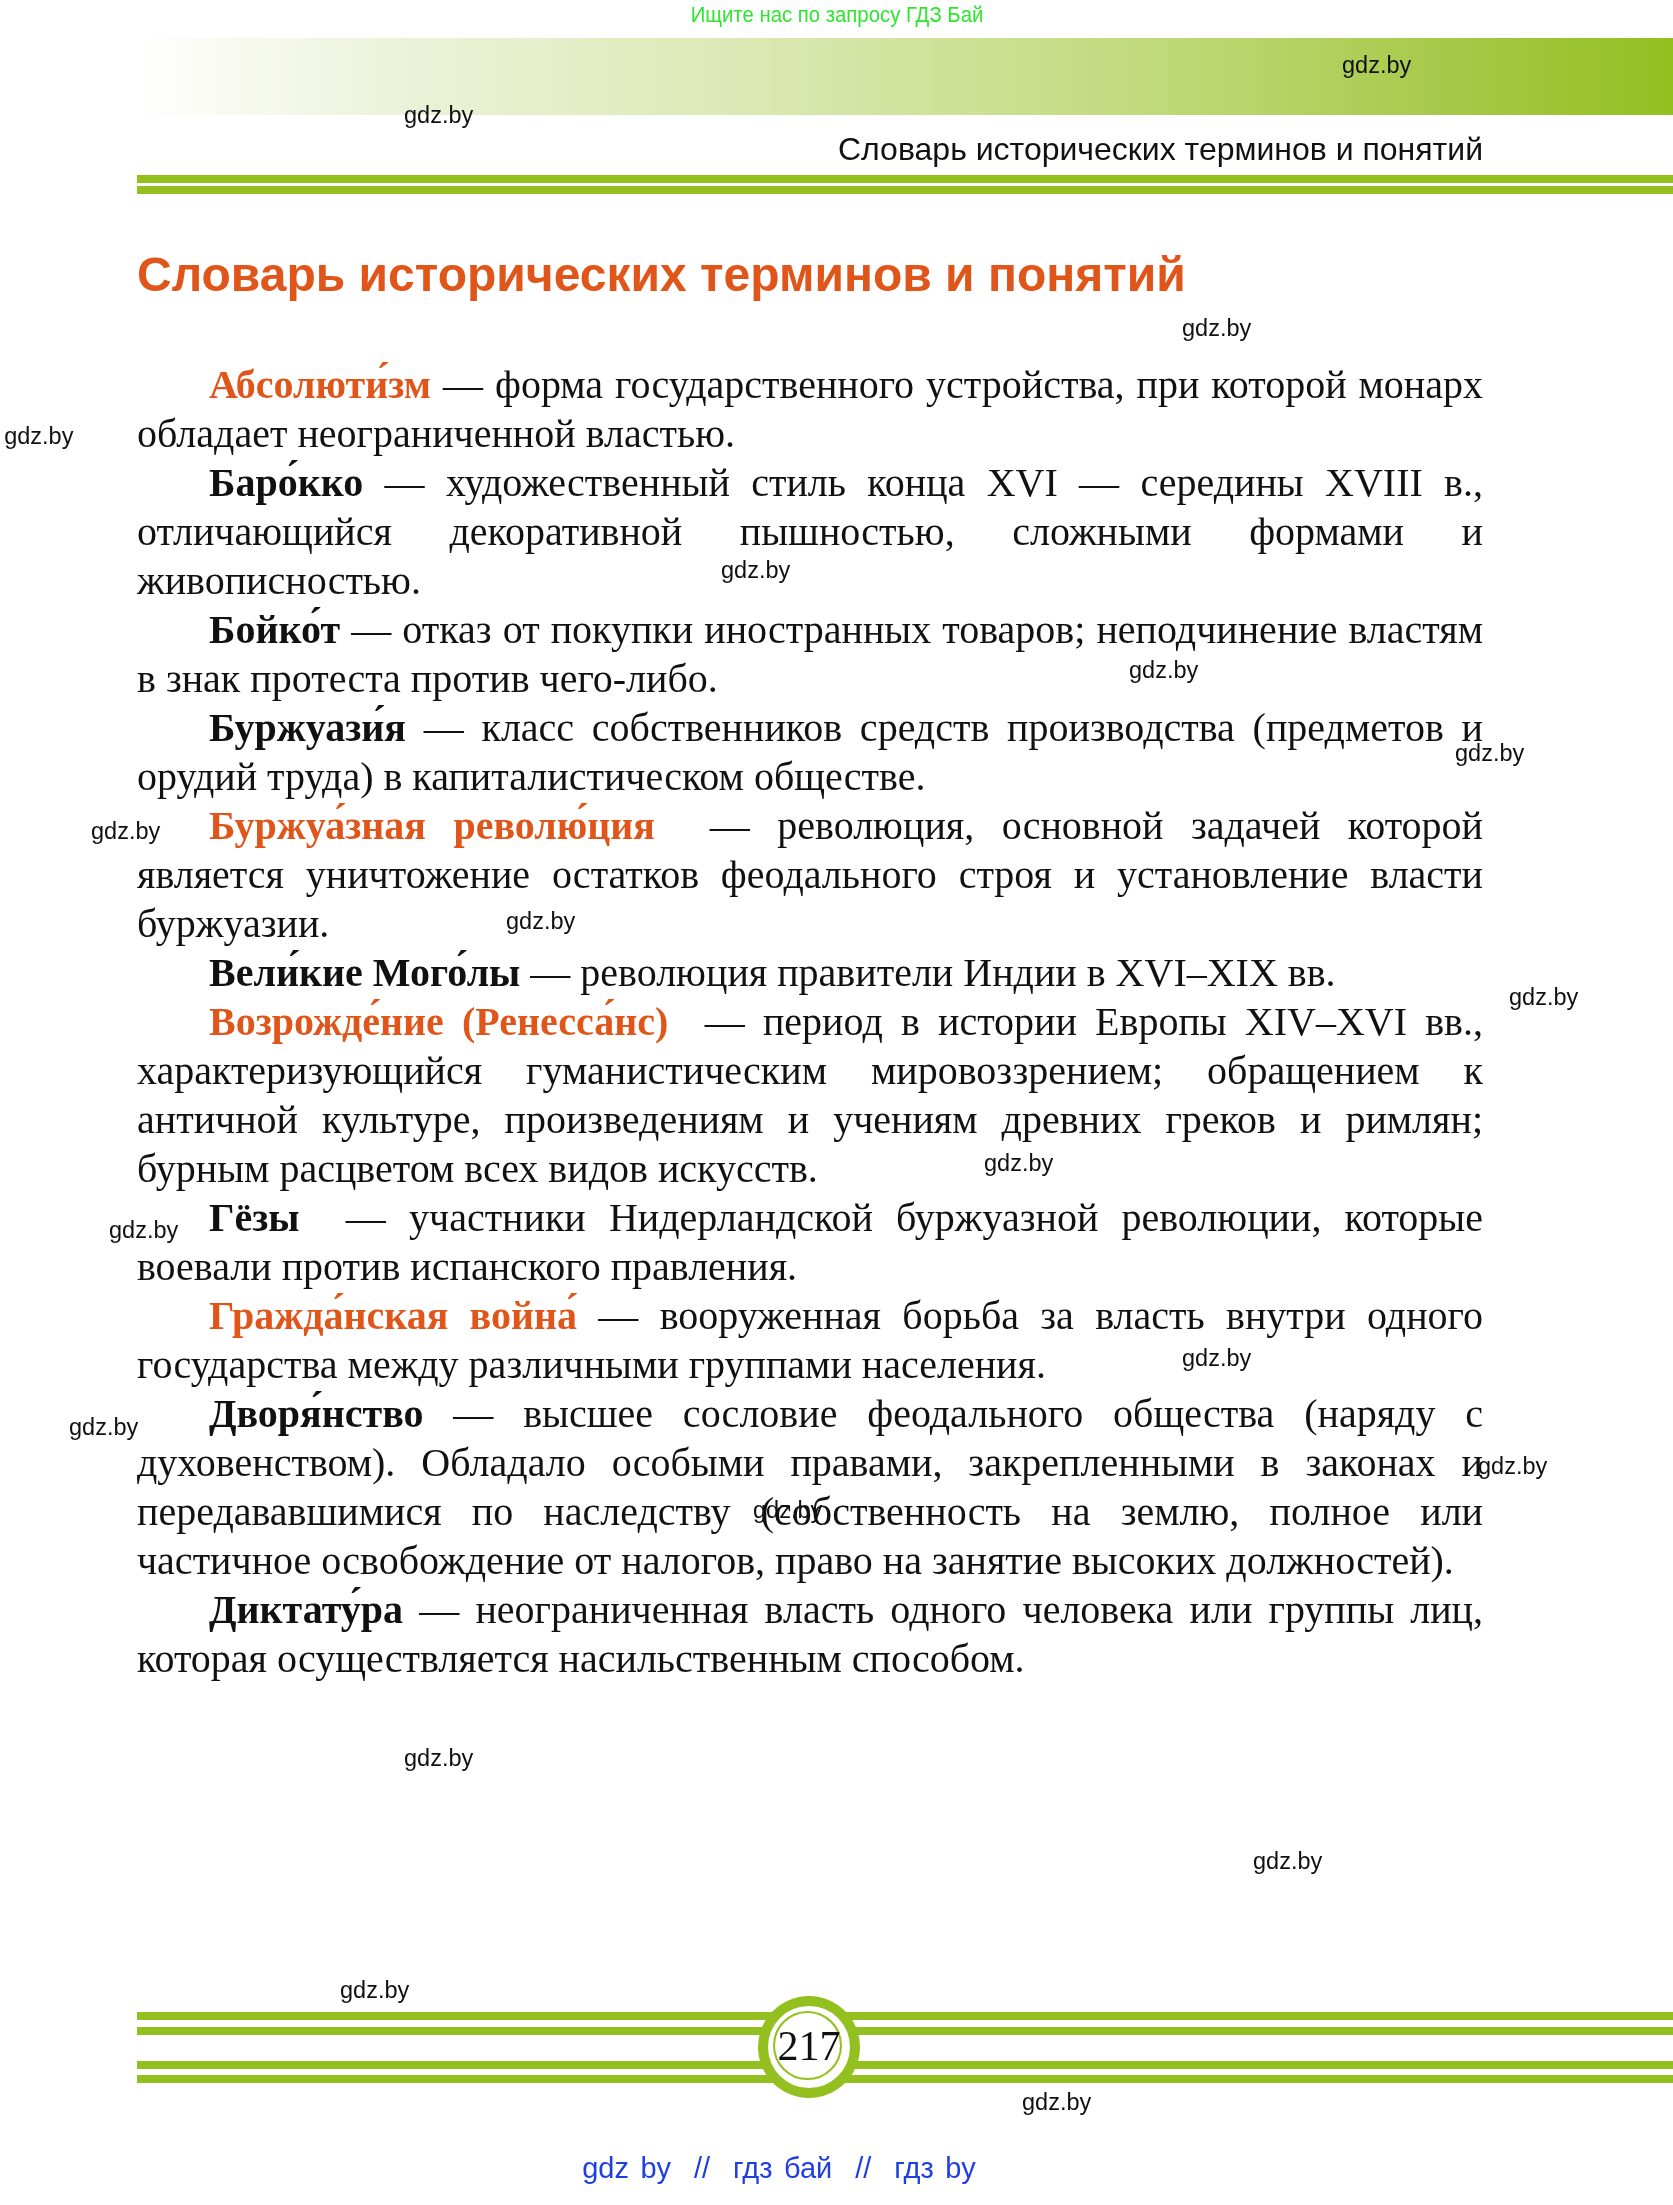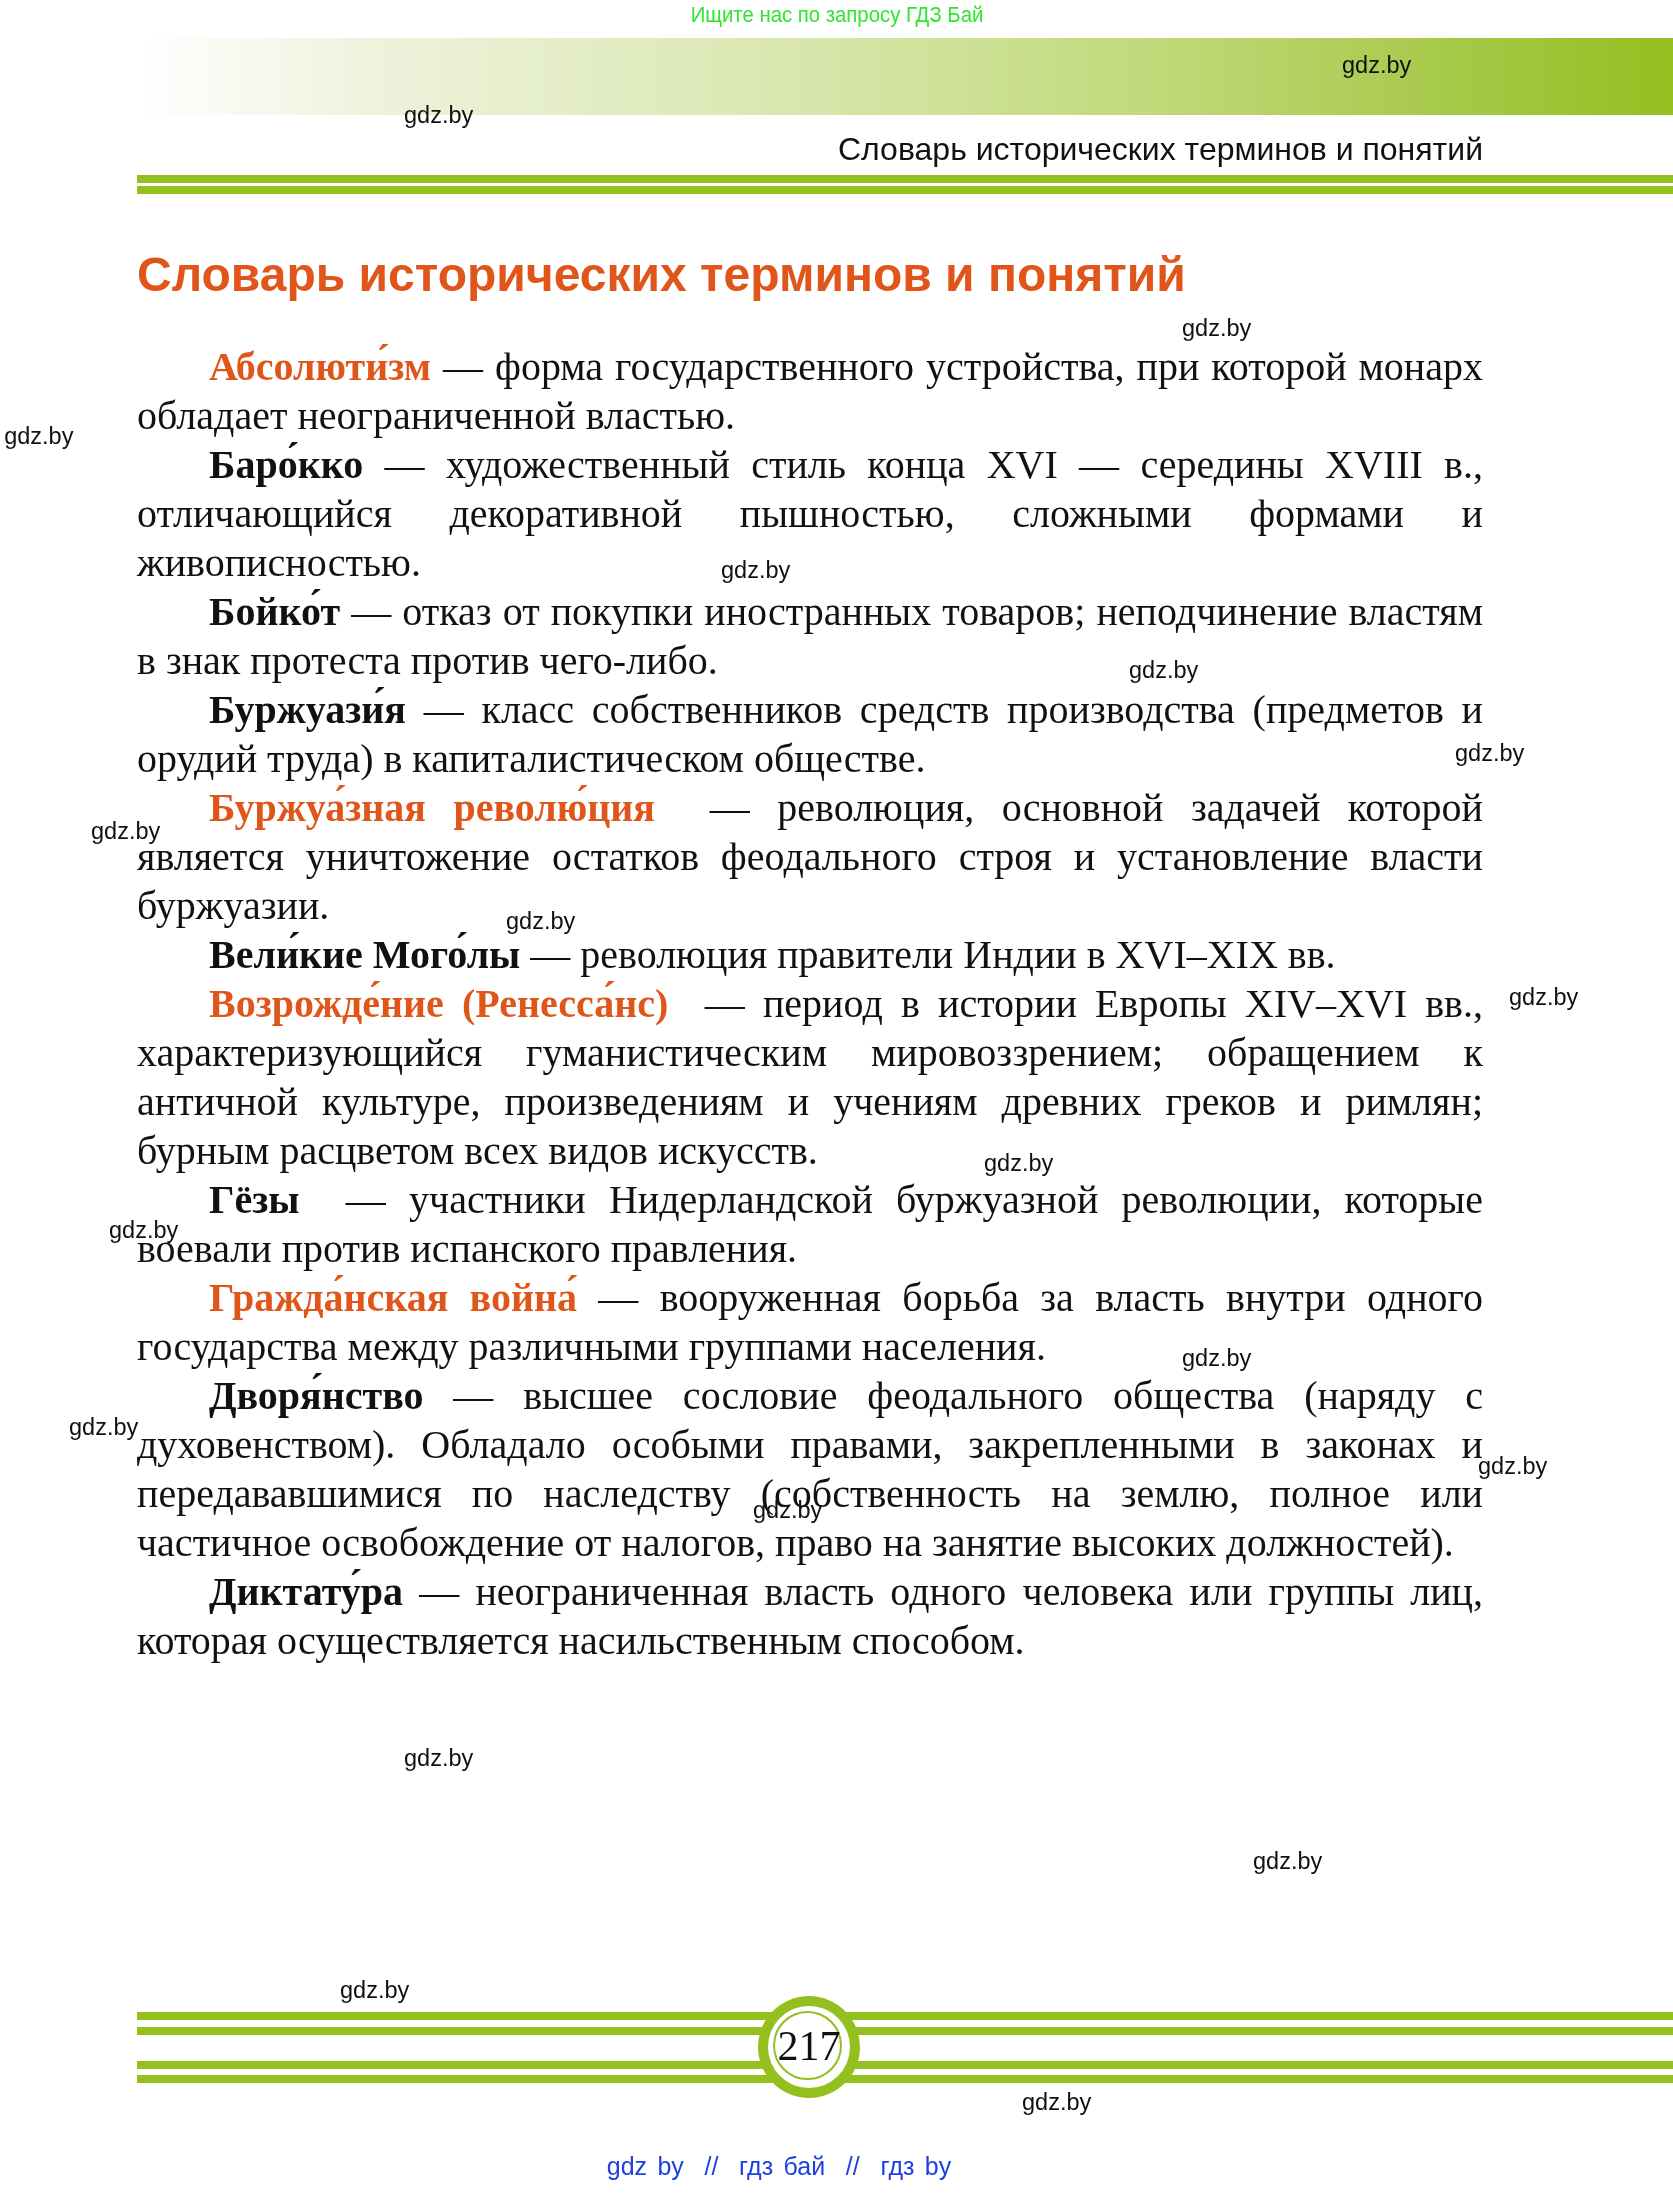--- a/index.html
+++ b/index.html
@@ -4,31 +4,31 @@
 <style>
   html, body { margin:0; padding:0; }
   body { width:1674px; height:2205px; position:relative; background:#ffffff; overflow:hidden; }
   .abs { position:absolute; }
   .topnote { left:0; width:1674px; top:1.7px; text-align:center; color:#2ee62e; font-family:"Liberation Sans", sans-serif; font-size:22.6px; transform:scaleX(0.9); }
   .band { left:137px; top:38px; width:1537px; height:77px;
           background:linear-gradient(to right, #ffffff 0%, #eef3dd 15%, #dbe8b3 40%, #c2da7d 65%, #a7c94a 85%, #93c01f 100%); }
   .running { right:191px; top:131px; font-family:"Liberation Sans", sans-serif; font-size:32px; color:#111; }
   .rule { left:137px; width:1537px; height:7.5px; background:#93c01f; }
   .title { left:137px; top:247px; font-family:"Liberation Sans", sans-serif; font-weight:bold; font-size:48px; color:#e0561a; }
-  .body { left:137px; top:342px; width:1346px; font-family:"Liberation Serif", serif; font-size:40px; line-height:49px; color:#111; }
+  .body { left:137px; top:360px; width:1346px; font-family:"Liberation Serif", serif; font-size:40px; line-height:49px; color:#111; }
   .entry { text-indent:72px; text-align:justify; margin:0; }
   .term { font-weight:bold; }
   .term.hl { color:#e0561a; }
   .wm { font-family:"Liberation Sans", sans-serif; font-size:23.5px; color:#111; }
   .brule { left:137px; width:1537px; height:7.5px; background:#93c01f; }
   .circle-outer { left:758px; top:1996px; width:102px; height:102px; border-radius:50%; background:#93c01f; }
   .circle-inner-white { left:768px; top:2006px; width:82px; height:82px; border-radius:50%; background:#fff; }
   .circle-ring { left:773px; top:2011px; width:69px; height:69px; border-radius:50%; border:2.5px solid #93c01f; box-sizing:border-box; background:#fff; }
   .pagenum { left:758px; top:2022px; width:102px; text-align:center; font-family:"Liberation Serif", serif; font-size:42px; color:#111; }
-  .footer { left:0; width:1558px; top:2152px; text-align:center; color:#1f3fe0; font-family:"Liberation Sans", sans-serif; font-size:25px; word-spacing:3.4px; }
+  .footer { left:0; width:1558px; top:2152px; text-align:center; color:#1f3fe0; font-family:"Liberation Sans", sans-serif; font-size:29px; word-spacing:3.4px; }
 </style>
 </head>
 <body>
 
 <div class="abs topnote">Ищите нас по запросу ГДЗ Бай</div>
 <div class="abs band"></div>
 <div class="abs running">Словарь исторических терминов и понятий</div>
 <div class="abs rule" style="top:175px"></div>
 <div class="abs rule" style="top:186px"></div>
 

